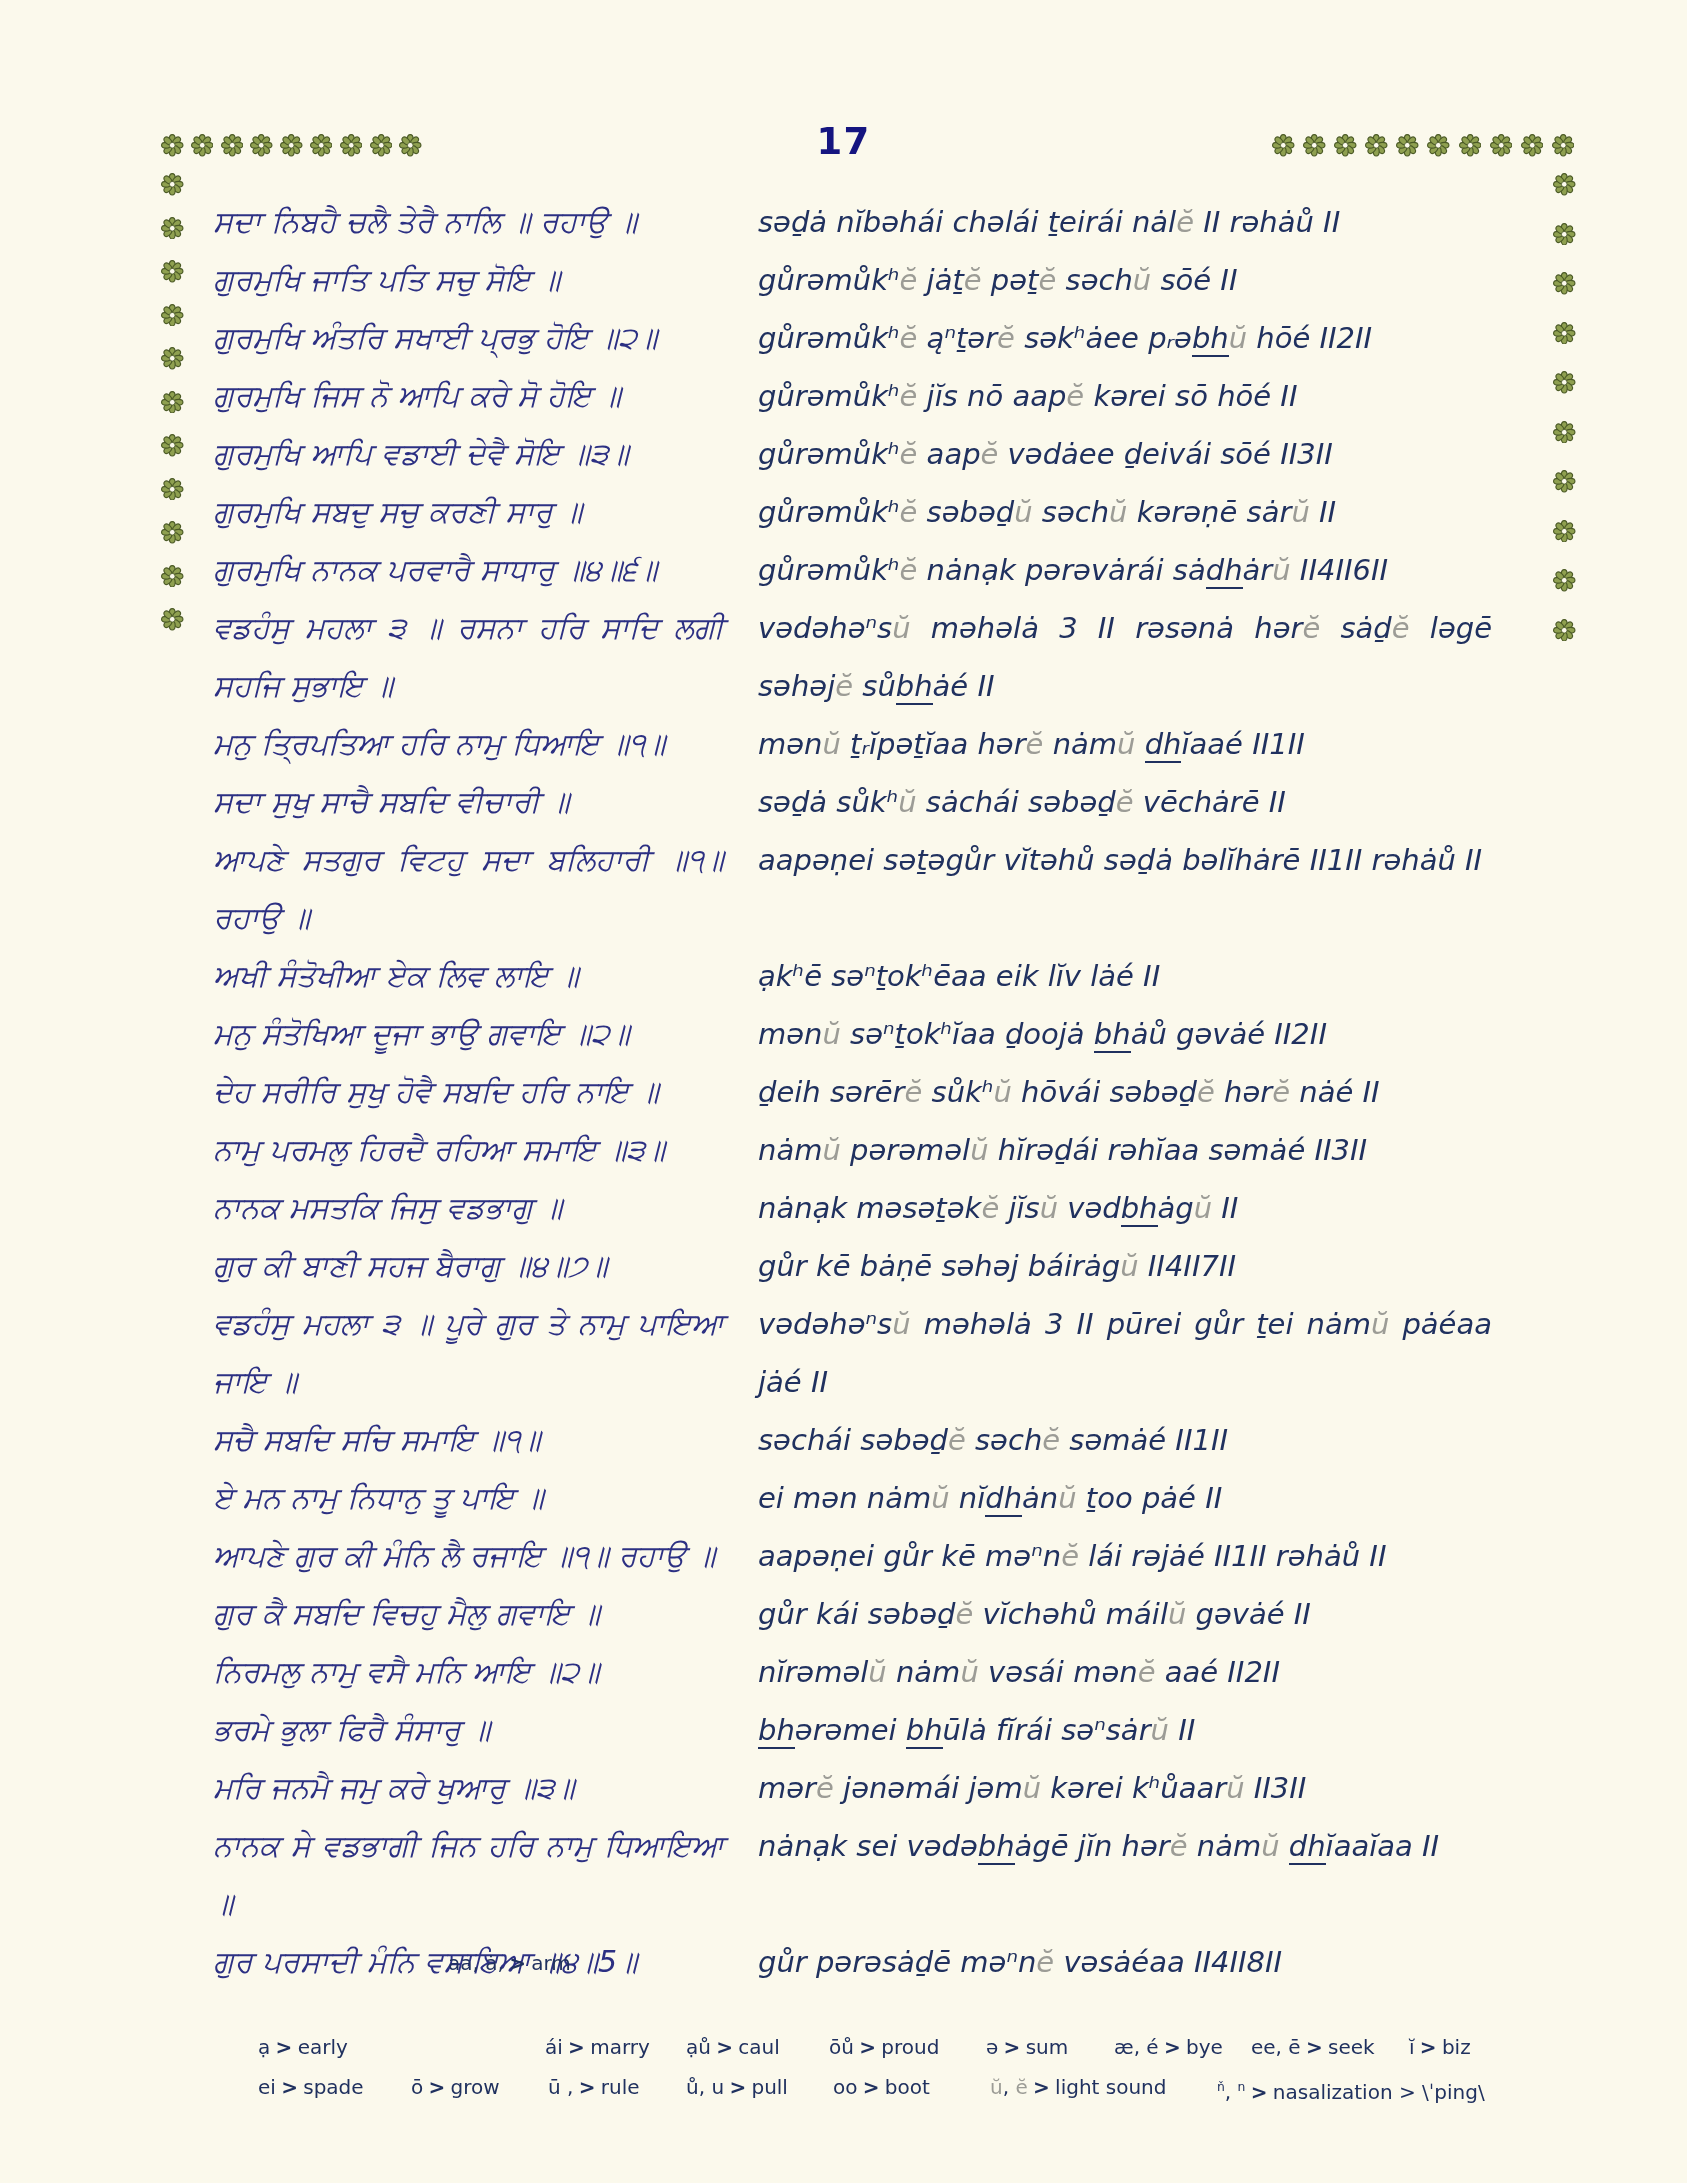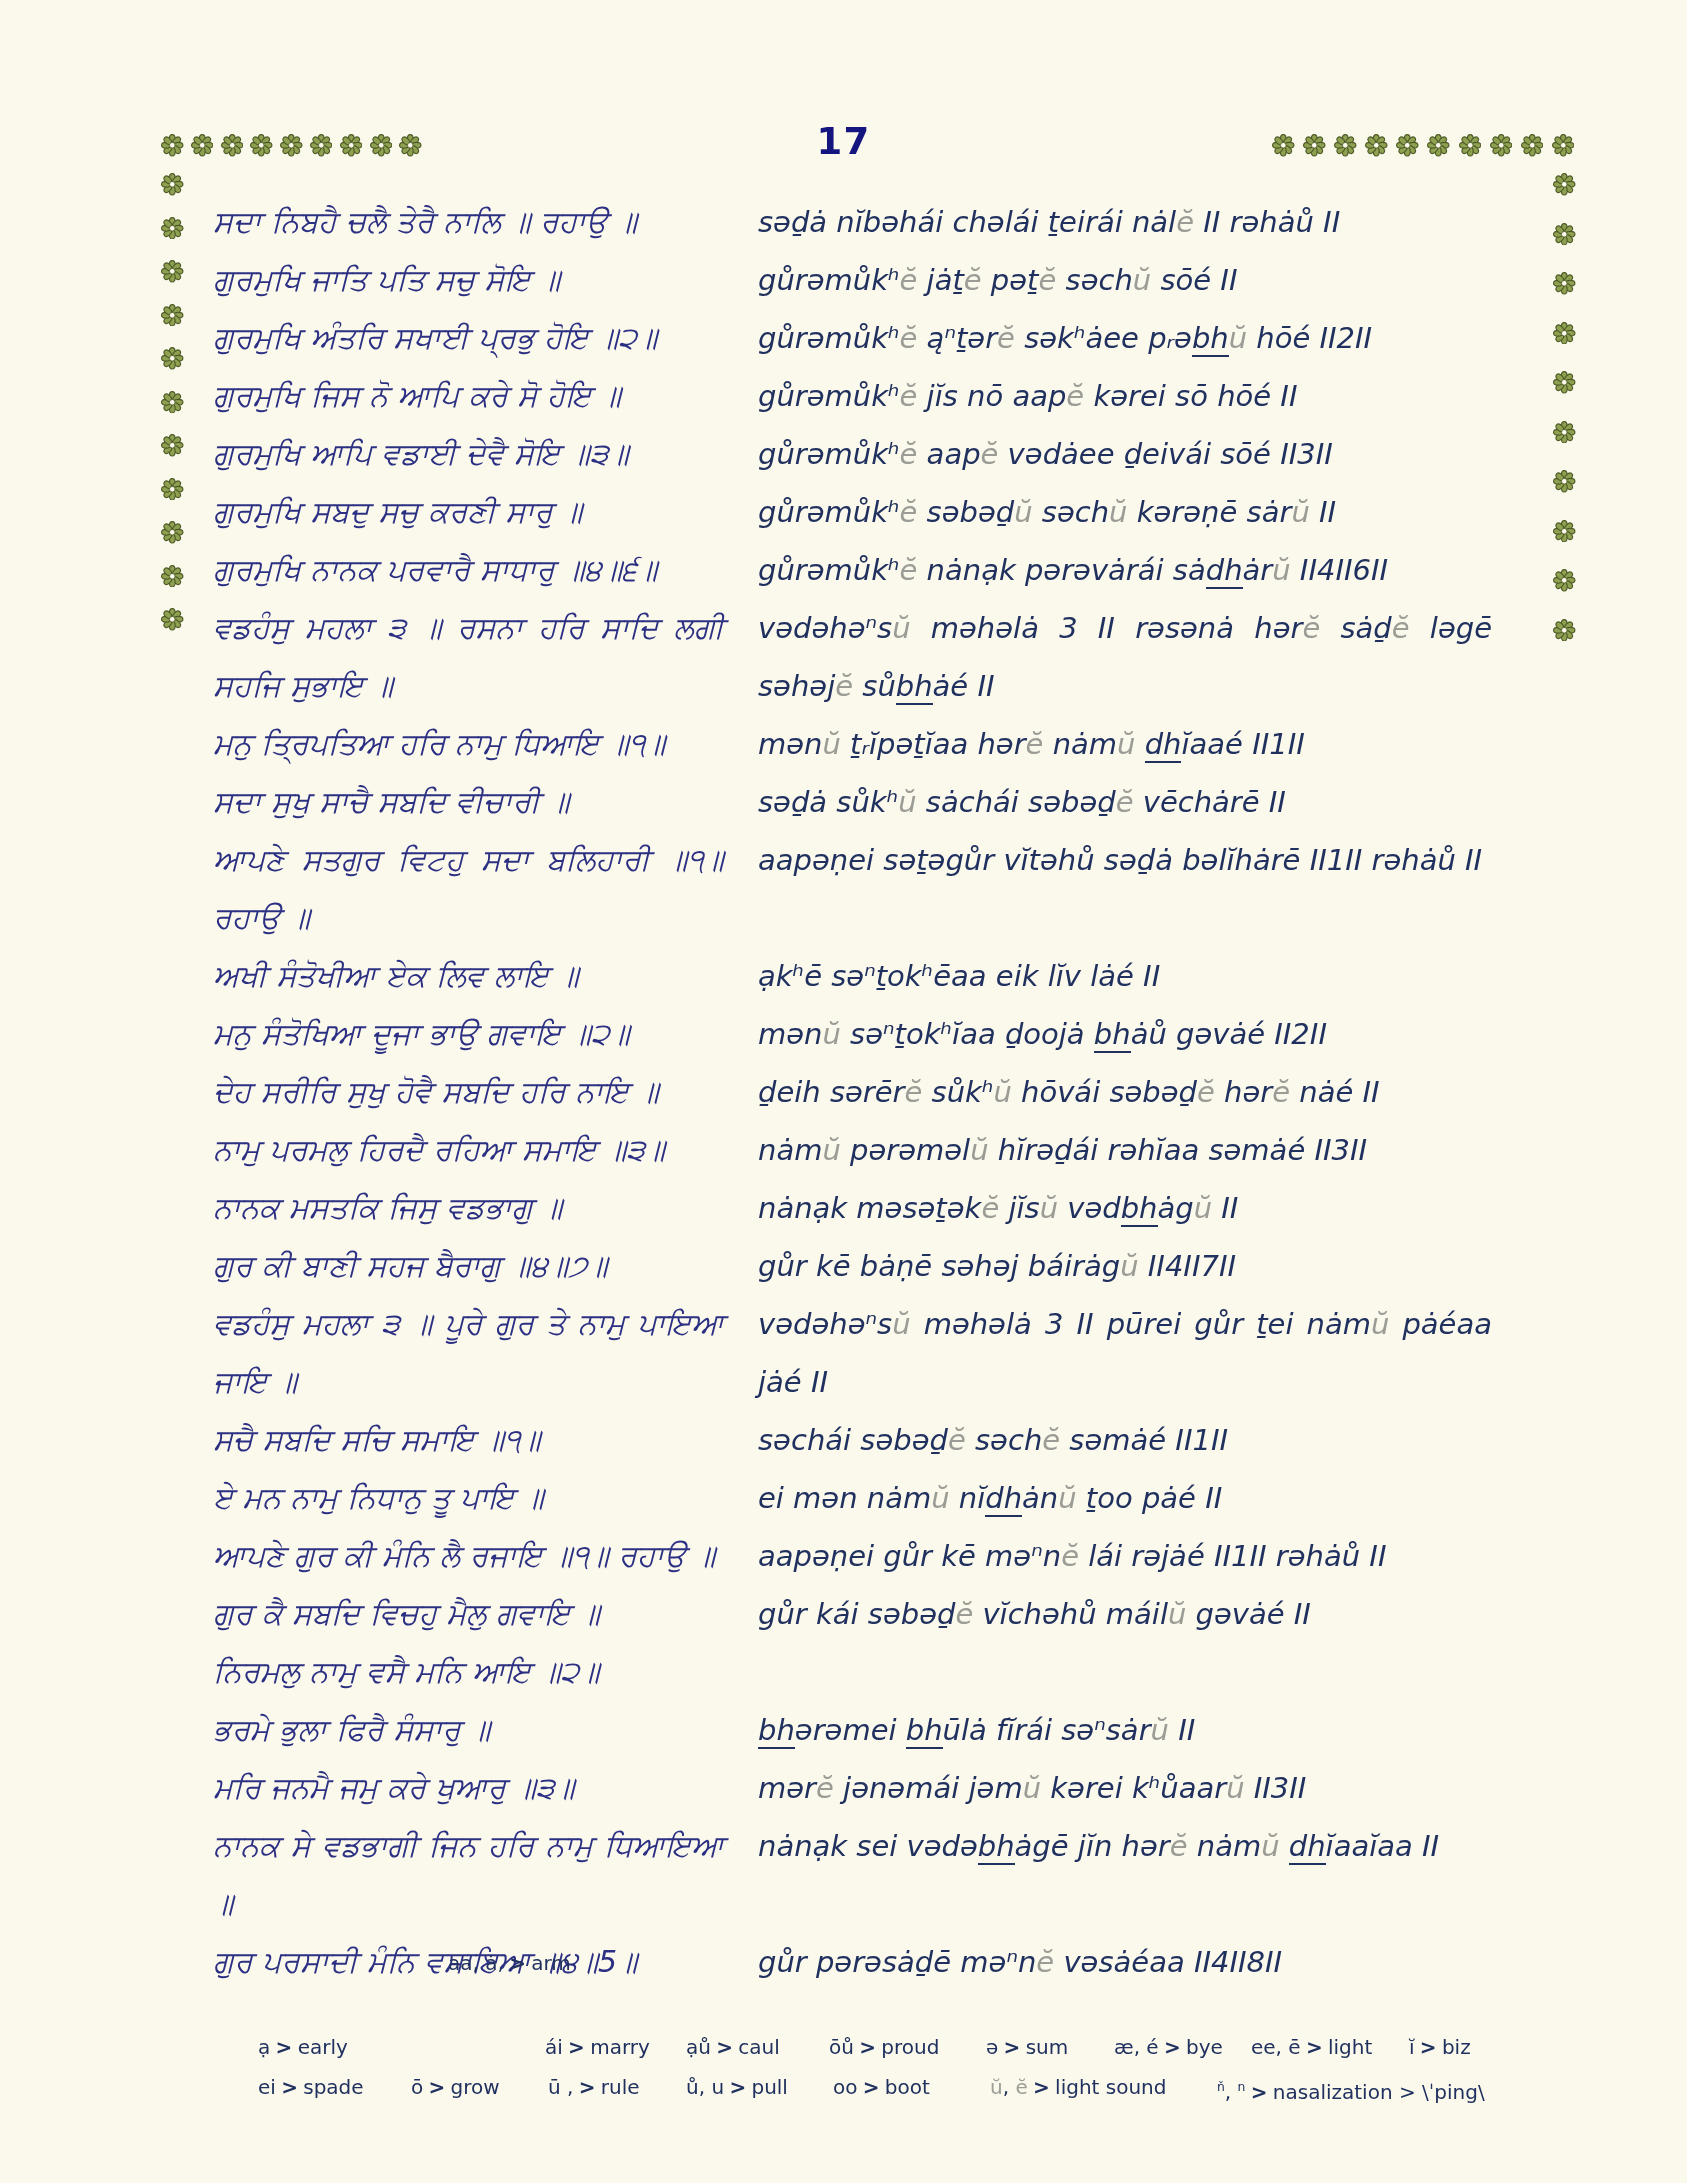--- a/index.html
+++ b/index.html
@@ -662,20 +662,21 @@
     <div class="verse-row">
       <div class="g-cell">ਆਪਣੇ ਗੁਰ ਕੀ ਮੰਨਿ ਲੈ ਰਜਾਇ ॥੧॥ ਰਹਾਉ ॥</div>
       <div class="t-cell">aapəṇei gůr kē məⁿn<span class="lt">ĕ</span> lái rəjȧé II1II rəhȧů II</div>
     </div>
     <div class="verse-row">
       <div class="g-cell">ਗੁਰ ਕੈ ਸਬਦਿ ਵਿਚਹੁ ਮੈਲੁ ਗਵਾਇ ॥</div>
       <div class="t-cell">gůr kái səbəḏ<span class="lt">ĕ</span> vĭchəhů máil<span class="lt">ŭ</span> gəvȧé II</div>
     </div>
     <div class="verse-row">
       <div class="g-cell">ਨਿਰਮਲੁ ਨਾਮੁ ਵਸੈ ਮਨਿ ਆਇ ॥੨॥</div>
+      <div class="t-cell">nĭrəməl<span class="lt">ŭ</span> nȧm<span class="lt">ŭ</span> vəsái mən<span class="lt">ĕ</span> aaé II2II</div>
     </div>
     <div class="verse-row">
       <div class="g-cell">ਭਰਮੇ ਭੁਲਾ ਫਿਰੈ ਸੰਸਾਰੁ ॥</div>
       <div class="t-cell"><span class="ul">bh</span>ərəmei <span class="ul">bh</span>ūlȧ fĭrái səⁿsȧr<span class="lt">ŭ</span> II</div>
     </div>
     <div class="verse-row">
       <div class="g-cell">ਮਰਿ ਜਨਮੈ ਜਮੁ ਕਰੇ ਖੁਆਰੁ ॥੩॥</div>
       <div class="t-cell">mər<span class="lt">ĕ</span> jənəmái jəm<span class="lt">ŭ</span> kərei kʰůaar<span class="lt">ŭ</span> II3II</div>
     </div>
     <div class="verse-row">
@@ -689,21 +690,21 @@
   </div>
 
 <div class="legend">
     <div class="legend-item" style="left: 258px; top: 2035px;"><span>ạ</span><span class="sep">&gt;</span><span>early</span></div>
     <div class="legend-item" style="left: 412px; top: 1951px; margin-left: 36px;"><span>aa, ȧ,</span><span class="sep">&gt;</span><span>arm</span></div>
     <div class="legend-item" style="left: 545px; top: 2035px;"><span>ái</span><span class="sep">&gt;</span><span>marry</span></div>
     <div class="legend-item" style="left: 686px; top: 2035px;"><span>ạů</span><span class="sep">&gt;</span><span>caul</span></div>
     <div class="legend-item" style="left: 829px; top: 2035px;"><span>ōů</span><span class="sep">&gt;</span><span>proud</span></div>
     <div class="legend-item" style="left: 986px; top: 2035px;"><span>ə</span><span class="sep">&gt;</span><span>sum</span></div>
     <div class="legend-item" style="left: 1114px; top: 2035px;"><span>æ, é</span><span class="sep">&gt;</span><span>bye</span></div>
-    <div class="legend-item" style="left: 1251px; top: 2035px;"><span>ee, ē</span><span class="sep">&gt;</span><span>light</span></div>
+    <div class="legend-item" style="left: 1251px; top: 2035px;"><span>ee, ē</span><span class="sep">&gt;</span><span>seek</span></div>
     <div class="legend-item" style="left: 1409px; top: 2035px;"><span>ĭ</span><span class="sep">&gt;</span><span>biz</span></div>
     <div class="legend-item" style="left: 258px; top: 2075px;"><span>ei</span><span class="sep">&gt;</span><span>spade</span></div>
     <div class="legend-item" style="left: 411px; top: 2075px;"><span>ō</span><span class="sep">&gt;</span><span>grow</span></div>
     <div class="legend-item" style="left: 548px; top: 2075px;"><span>ū ,</span><span class="sep">&gt;</span><span>rule</span></div>
     <div class="legend-item" style="left: 686px; top: 2075px;"><span>ů, u</span><span class="sep">&gt;</span><span>pull</span></div>
     <div class="legend-item" style="left: 833px; top: 2075px;"><span>oo</span><span class="sep">&gt;</span><span>boot</span></div>
     <div class="legend-item" style="left: 990px; top: 2075px;"><span><span class="lt">ŭ</span>, <span class="lt">ĕ</span></span><span class="sep">&gt;</span><span>light sound</span></div>
     <div class="legend-item" style="left: 1217px; top: 2075px;"><span><sup>ň</sup>, <sup>n</sup></span><span class="sep">&gt;</span><span>nasalization &gt; \ˈping\</span></div>
   </div>
 

